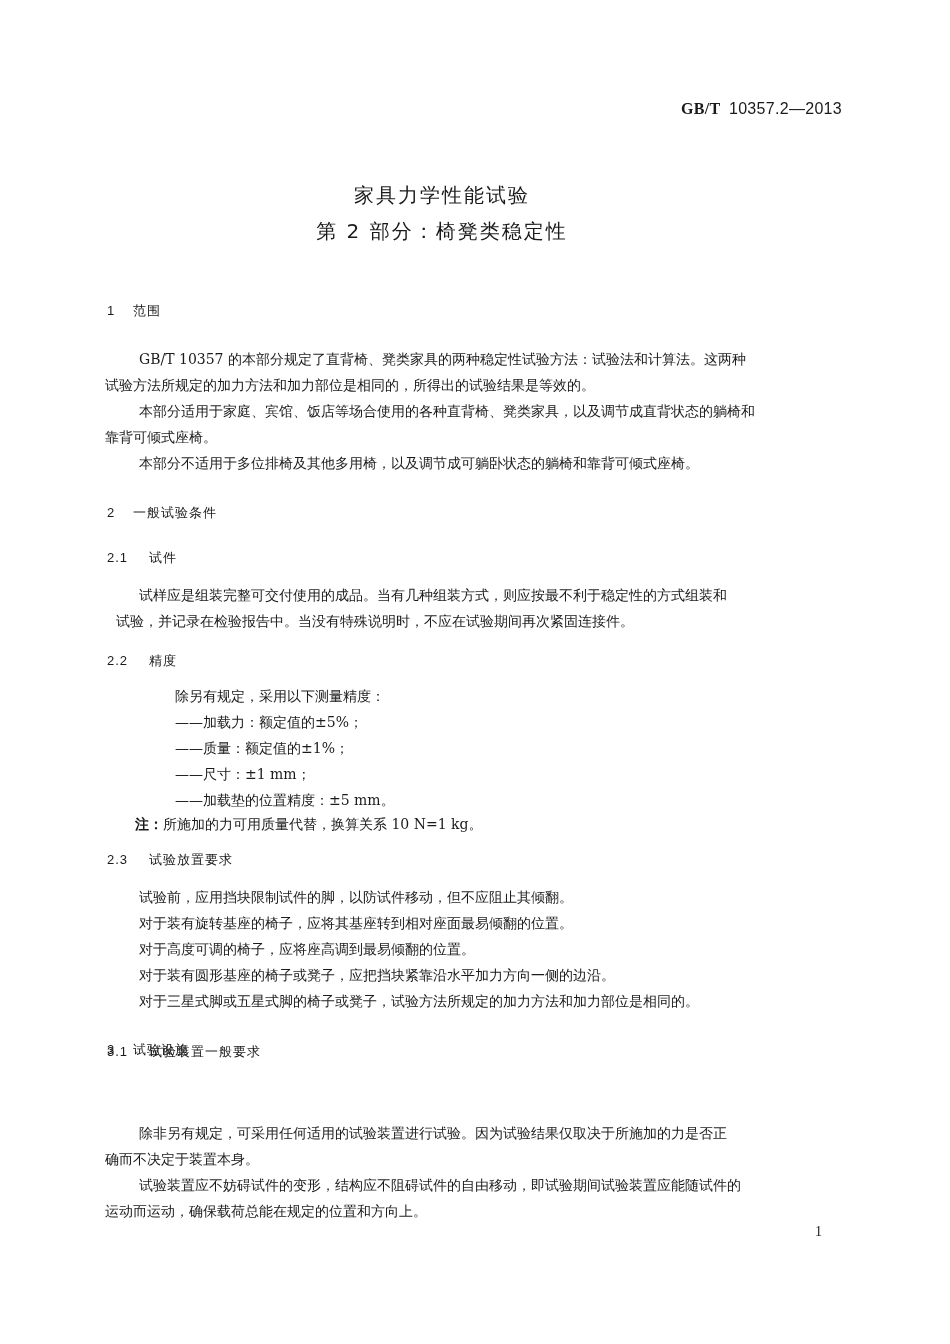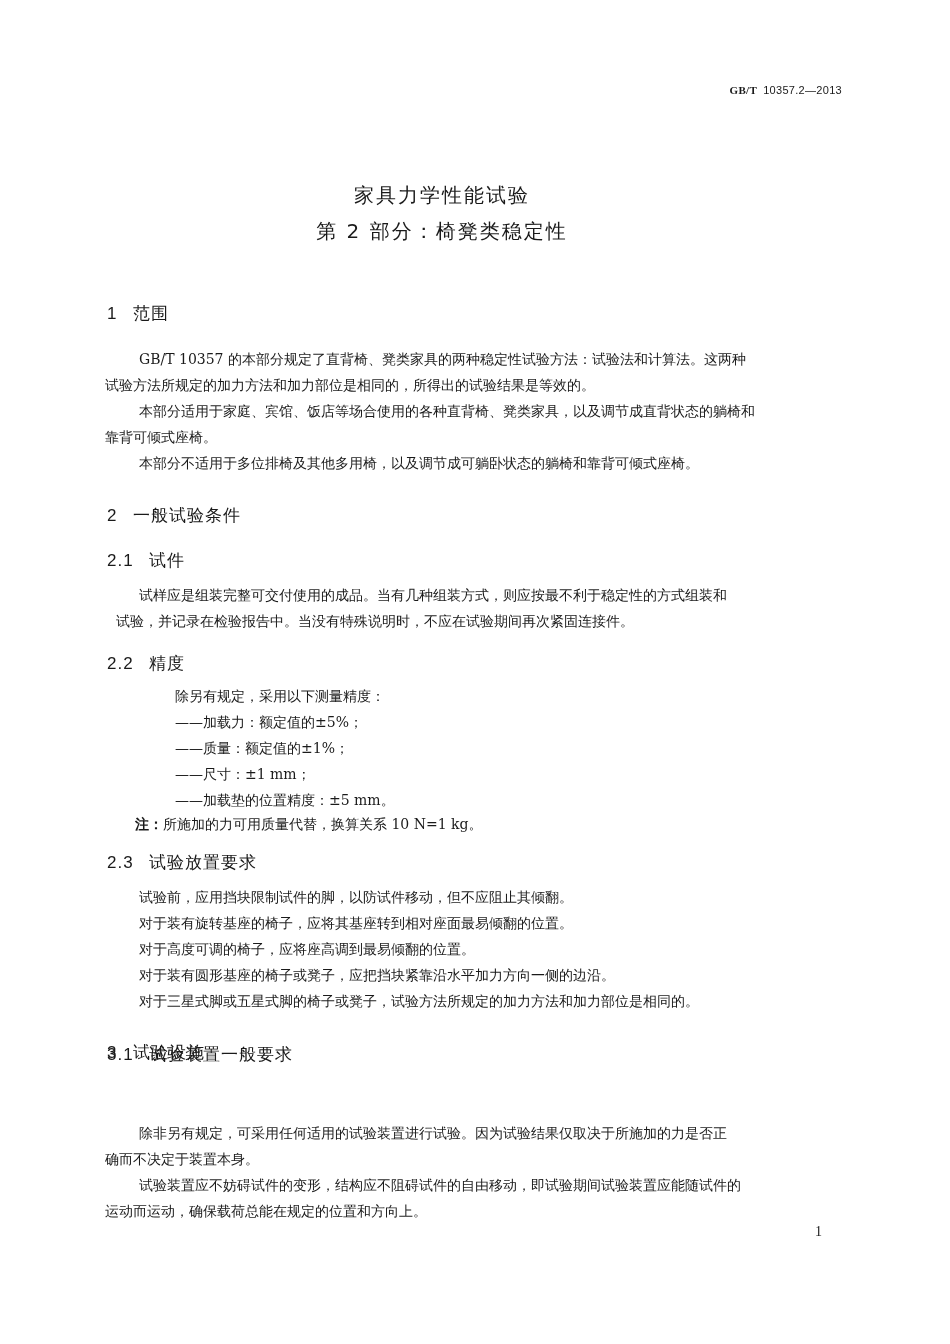--- a/index.html
+++ b/index.html
@@ -2,34 +2,34 @@
 <html><head>
 <meta charset="utf-8">
 <style>
   html, body { margin: 0; padding: 0; background: #ffffff; }
   body {
     width: 950px; height: 1344px; position: relative; overflow: hidden;
     font-family: "DejaVu Serif", "Liberation Serif", serif;
     color: #1a1a1a;
   }
   .std-number {
-    position: absolute; top: 84px; right: 108px;
-    font-family: "Liberation Serif", serif; font-size: 11px; letter-spacing: 0.3px;
+    position: absolute; top: 100px; right: 108px;
+    font-family: "Liberation Serif", serif; font-size: 16px; letter-spacing: 0.3px;
   }
   .std-number .prefix { font-weight: bold; }
   .std-number .num { font-family: "Liberation Sans", sans-serif; }
   .title {
     position: absolute; left: 0; width: 884px; text-align: center;
     font-family: "DejaVu Sans", sans-serif; font-size: 20px; letter-spacing: 2px;
   }
   .title.l1 { top: 182px; }
   .title.l2 { top: 218px; }
   .h {
     position: absolute; left: 107px;
-    font-family: "DejaVu Sans", sans-serif; font-size: 17px; letter-spacing: 1px;
+    font-family: "DejaVu Sans", sans-serif; font-size: 13px; letter-spacing: 1px;
   }
   .h .n { display: inline-block; min-width: 26px; font-family: "Liberation Sans", sans-serif; }
   .h.sub .n { min-width: 42px; }
   .p {
     position: absolute; left: 105px; width: 736px;
     font-size: 14px; line-height: 26px; text-align: justify;
   }
   .p .indent { display: inline-block; width: 34px; }
   .li { position: absolute; left: 140px; font-size: 14px; margin-left: 35px; }
   .note { position: absolute; left: 135px; font-size: 14px; }

